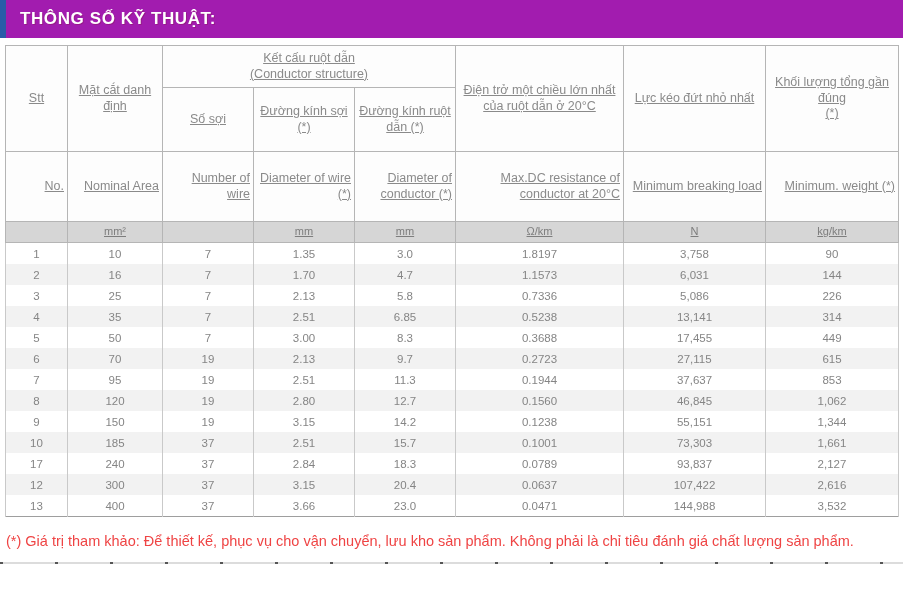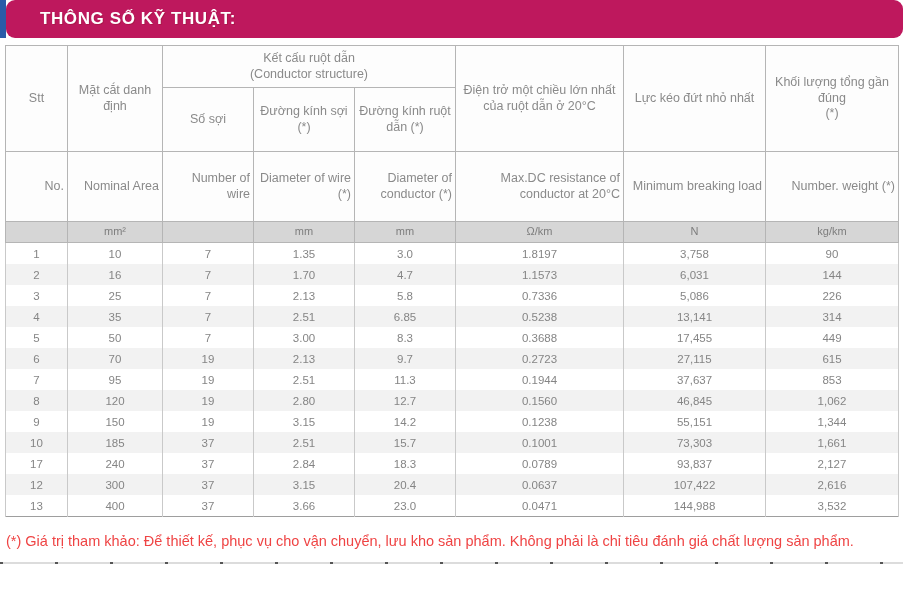--- a/index.html
+++ b/index.html
@@ -16,25 +16,24 @@
     display: flex;
     height: 38px;
     width: 100%;
   }
   .banner-accent {
     width: 6px;
     background: #2a5ca8;
   }
   .banner-body {
     flex: 1;
-    background: #be185d;
+    background: #a21caf;
     display: flex;
     align-items: center;
-    padding-left: 34px;
-    border-radius: 9px;
+    padding-left: 14px;
   }
   .banner-title {
     color: #ffffff;
     font-weight: bold;
     font-size: 17px;
     letter-spacing: 0.6px;
     text-shadow: 1px 1px 0 rgba(120,20,25,0.25);
   }
   
   .table-wrap { padding: 7px 5px 0 5px; }
@@ -46,20 +45,21 @@
     border: 1px solid #9e9e9e;
   }
   .spec-table th {
     font-weight: normal;
     color: #8a8a8a;
     font-size: 12.5px;
     line-height: 1.25;
     border: 1px solid #b5b5b5;
     background: #fdfdfd;
     padding: 2px 3px;
+    text-decoration: underline;
   }
   tr.row-vn-top  { height: 42px; }
   tr.row-vn-sub  { height: 64px; }
   tr.row-en      { height: 70px; text-align: right; }
   tr.row-units   { height: 21px; }
   .spec-table .units-row th {
     background: #d6d6d6;
     font-size: 11px;
     color: #7d7d7d;
     padding: 1px 3px;
@@ -136,21 +136,21 @@
         <th>Đường kính ruột dẫn (*)</th>
       </tr>
       <tr class="row-en">
         <th>No.</th>
         <th>Nominal Area</th>
         <th>Number of wire</th>
         <th>Diameter of wire (*)</th>
         <th>Diameter of conductor (*)</th>
         <th>Max.DC resistance of conductor at 20°C</th>
         <th>Minimum breaking load</th>
-        <th>Number. weight (*)</th>
+        <th>Minimum. weight (*)</th>
       </tr>
       <tr class="row-units units-row">
         <th></th>
         <th>mm²</th>
         <th></th>
         <th>mm</th>
         <th>mm</th>
         <th>Ω/km</th>
         <th>N</th>
         <th>kg/km</th>

